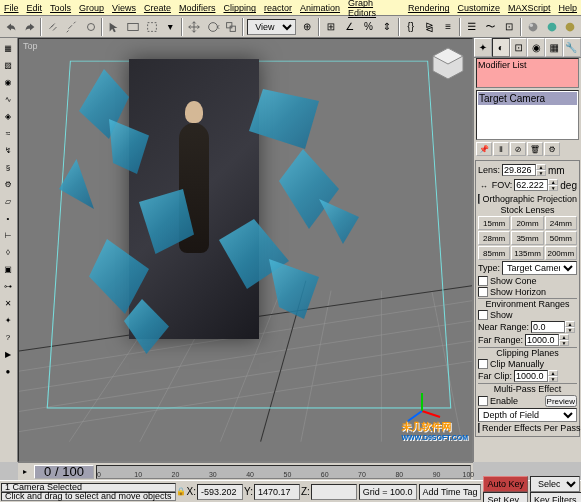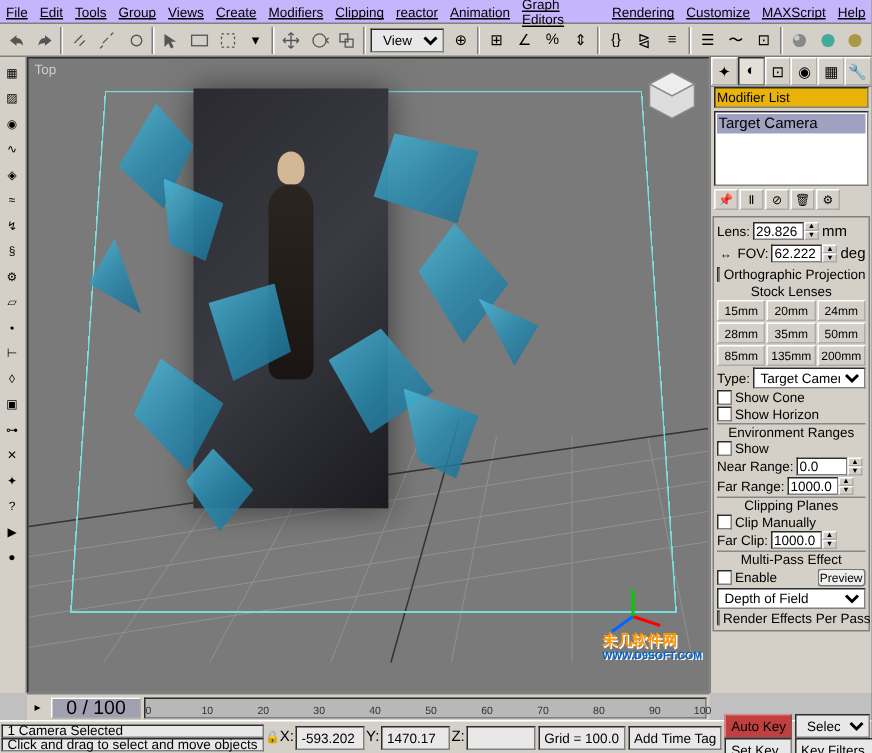--- a/index.html
+++ b/index.html
@@ -1,19 +1,19 @@
 <!DOCTYPE html>
 <html><head>
 <meta charset="utf-8">
 <style>
 * { margin:0; padding:0; box-sizing:border-box; font-family:"Tahoma",sans-serif; font-size:10px; }
 body { width:581px; height:502px; background:#c0c0c0; overflow:hidden; position:relative; }
 
 
-.menubar { height:16px; background:#c4b5fd; border-bottom:1px solid #808080; display:flex; align-items:center; padding:0 0;justify-content:center; }
+.menubar { height:16px; background:#fef9c3; border-bottom:1px solid #808080; display:flex; align-items:center; padding:0 0;justify-content:center; }
 .menubar span { padding:0 4px; cursor:default; text-decoration:underline; text-decoration-skip-ink:none; font-size:9px; }
 
 
 .maintb { height:22px; background:#d4d0c8; border-bottom:1px solid #808080; display:flex; align-items:center; padding:0 2px; gap:1px; }
 .tbtn { width:18px; height:18px; background:#d4d0c8; border:1px solid #d4d0c8; display:flex; align-items:center; justify-content:center; }
 .tbtn svg { width:14px; height:14px; }
 .sep { width:2px; height:18px; border-left:1px solid #808080; border-right:1px solid #fff; margin:0 1px; }
 
 
 .work { position:absolute; top:38px; left:0; right:0; bottom:40px; display:flex; }
@@ -34,21 +34,21 @@
 .shard { position:absolute; background:linear-gradient(135deg,#4db8d8 0%,#2a8cb0 50%,#1a6a90 100%); opacity:0.85; }
 .safeframe { position:absolute; border:1px solid #7dd; pointer-events:none; }
 .gizmo { position:absolute; right:30px; bottom:30px; width:40px; height:40px; }
 
 
 .cmdpanel { width:108px; background:#d4d0c8; border-left:1px solid #808080; display:flex; flex-direction:column; font-size:9px; overflow:hidden; }
 .cmdtabs { height:20px; display:flex; border-bottom:1px solid #808080; }
 .cmdtab { flex:1; display:flex; align-items:center; justify-content:center; background:#d4d0c8; border:1px outset #fff; }
 .cmdtab.active { background:#e4e0d8; border:1px inset #808080; }
 .objname { height:16px; background:#c8d8c8; border:1px inset #808080; margin:2px; padding:1px 2px; font-size:9px; }
-.modlist { height:14px; background:#eab308; border:1px inset #808080; margin:0 2px; font-size:9px; padding:1px; }
+.modlist { height:30px; background:#fca5a5; border:1px inset #808080; margin:0 2px; font-size:9px; padding:1px; }
 .stackarea { height:50px; background:#fff; border:1px inset #808080; margin:2px; padding:1px; font-size:9px; }
 .stackbtns { height:16px; display:flex; gap:1px; margin:0 2px; }
 .stackbtns .sb { width:16px; height:14px; background:#d4d0c8; border:1px outset #fff; font-size:8px; display:flex; align-items:center; justify-content:center; }
 .rollout { margin:2px 1px; border:1px solid #808080; background:#d4d0c8; }
 .rollhdr { background:#b0b0b0; padding:1px 2px; font-size:9px; text-align:center; border-bottom:1px solid #808080; }
 .rollbody { padding:2px; }
 .prow { display:flex; align-items:center; gap:2px; margin:1px 0; font-size:9px; }
 .prow label { flex:0 0 auto; font-size:9px; }
 .spinner { display:flex; align-items:center; }
 .spinner input { width:34px; height:12px; font-size:9px; border:1px inset #808080; background:#fff; padding:0 1px; }

